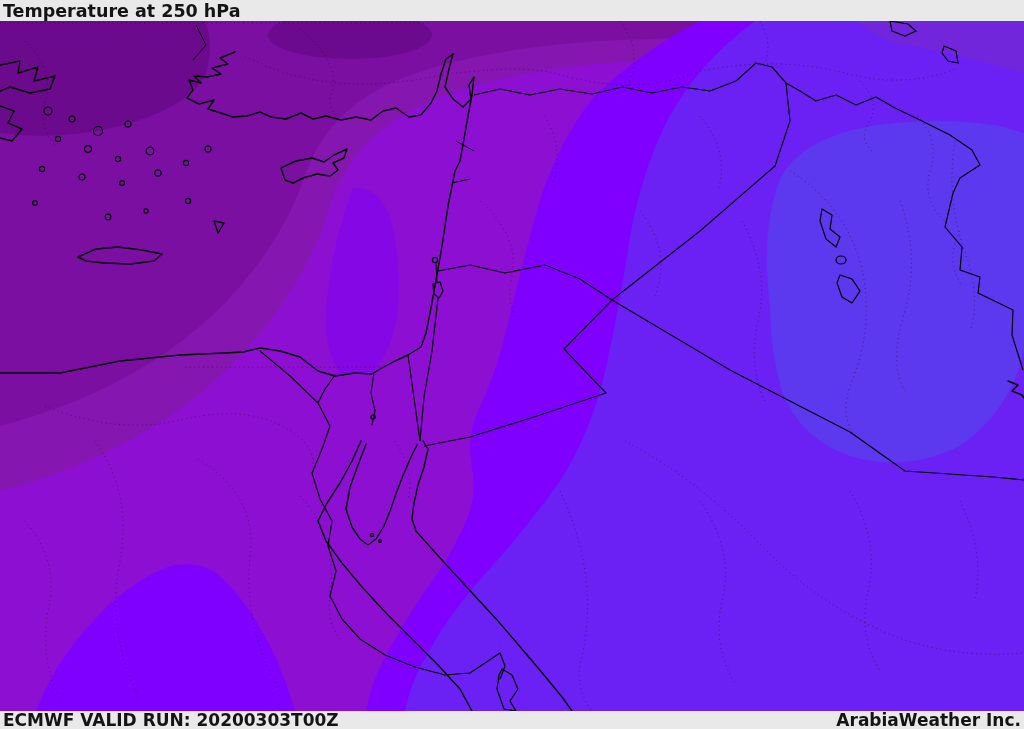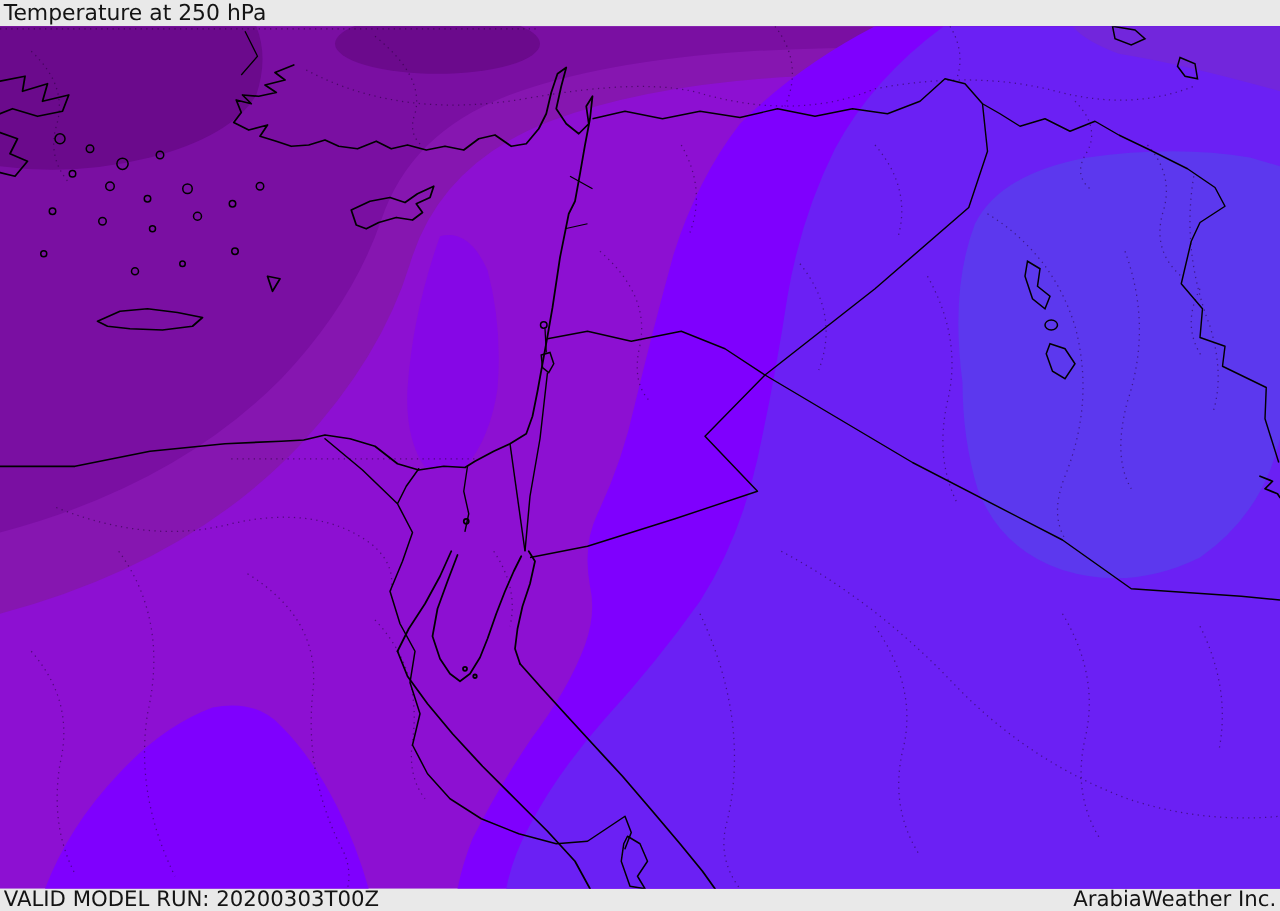--- a/index.html
+++ b/index.html
@@ -1,18 +1,18 @@
 <!DOCTYPE html>
 <html><head>
 <meta charset="utf-8">
 <style>
   html,body { margin:0; padding:0; background:#bbb; }
   .frame {
     position:relative; width:1024px; height:729px; overflow:hidden;
-    background:#e9e9e9; font-family:"DejaVu Sans", sans-serif;
+    background:#e9e9e9; font-family:"DejaVu Sans", sans-serif;font-weight:bold;
     -webkit-font-smoothing:antialiased;
   }
   .bar {
     position:absolute; left:0; right:0; display:flex;
     justify-content:space-between; align-items:center;
     padding:0 3px; box-sizing:border-box; color:#141414; white-space:nowrap;
   }
   .bar.top    { top:0;    height:21px; font-size:17.5px; line-height:20px; }
   .bar.bottom { bottom:0; height:18px; font-size:17px;   line-height:18px; }
   .map-wrap { position:absolute; top:21px; left:0; width:1024px; height:690px; }
@@ -154,17 +154,17 @@
         <path d="M 408,334 L 420,420"></path>
         <path d="M 438,277 L 432,330 L 424,376 L 420,420"></path>
         <path stroke-width="1" d="M 436,242 L 437,261"></path>
         <path stroke-width="1" d="M 452,162 L 470,158 M 456,120 L 474,130"></path>
         <path stroke-width="1" d="M 196,4 L 206,24 L 193,39"></path>
       </g>
     </svg>
   </div>
 
   <div class="bar bottom">
-    <span>VALID MODEL RUN: 20200303T00Z</span>
+    <span>ECMWF VALID RUN: 20200303T00Z</span>
     <span>ArabiaWeather Inc.</span>
   </div>
 
 </div>
 
 </body></html>

